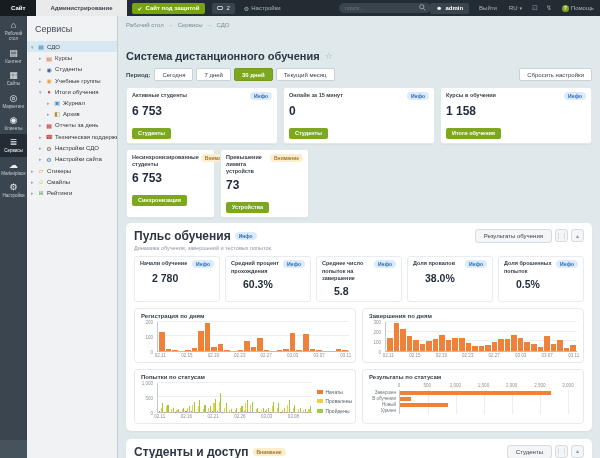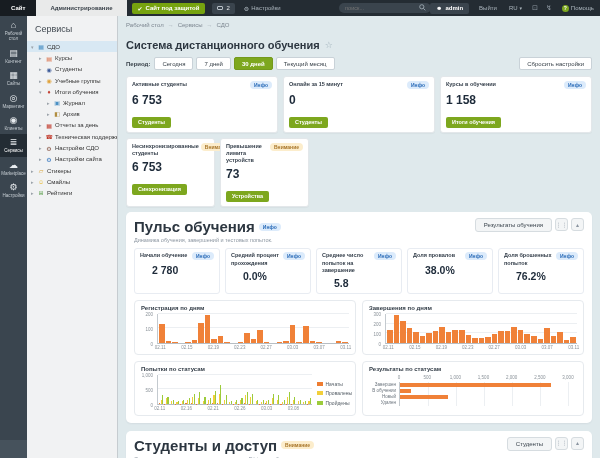--- a/index.html
+++ b/index.html
@@ -34,21 +34,21 @@
   .tree-title { font-size:9px; color:#424a52; padding:8px 8px 7px; }
   .tree-item { display:flex; align-items:center; gap:2.5px; padding:2.2px 2px; font-size:6px; color:#333; cursor:pointer; white-space:nowrap; }
   .tree-item.selected { background:#d8e8f3; }
   .tree-item .arrow { color:#9aa2a9; font-size:5px; width:4px; flex:0 0 4px; }
   .tree-item .tico { font-size:6px; width:7px; flex:0 0 7px; text-align:center; }
 
   .main { flex:1; padding:6px 8px 0; overflow:hidden; }
 
   .breadcrumb { font-size:6px; color:#7c8690; display:flex; gap:4px; align-items:center; }
   .crumb-sep { color:#a3acb4; }
-  .page-title { font-size:11px; font-weight:bold; color:#2c3640; margin:11px 0 6px; display:flex; align-items:center; gap:5px; }
+  .page-title { font-size:11px; font-weight:bold; color:#2c3640; margin:22px 0 6px; display:flex; align-items:center; gap:5px; }
   .star { color:#9fb0ba; font-size:9px; font-weight:normal; cursor:pointer; }
 
   .period-row { display:flex; align-items:center; gap:4px; font-size:6px; margin-bottom:6px; }
   .period-label { font-weight:bold; color:#39424a; }
   .pbtn { background:#fff; border:1px solid #c9d2d8; border-radius:2px; padding:2.5px 7px; font-size:6px; color:#39424a; font-family:inherit; cursor:pointer; }
   .pbtn.active { background:#7da71e; border-color:#74991c; color:#fff; font-weight:bold; }
   .reset { margin-left:auto; }
 
   .cards-row { display:flex; gap:5px; margin-bottom:5px; }
   .card { background:#fff; border:1px solid #e3e7ea; border-radius:3px; padding:4px 5px; flex:1; min-width:0; box-shadow:0 1px 1px rgba(30,40,60,.04); }
@@ -59,21 +59,21 @@
   .badge { font-size:5px; border-radius:5px; padding:1px 4px; white-space:nowrap; font-weight:bold; flex:0 0 auto; }
   .b-info { background:#dcebfb; color:#2b6cb8; }
   .b-warn { background:#fcedcc; color:#a8762a; }
   .b-ok   { background:#ddf3de; color:#35893b; }
   .card-value { font-size:12px; font-weight:bold; color:#1e2b3a; margin:3px 0 3px; }
   .card-btn { background:#7da71e; color:#fff; border:none; border-radius:2px; font-size:5.5px; font-weight:bold; padding:2.5px 6px; font-family:inherit; cursor:pointer; white-space:nowrap; }
 
   .section { background:#fff; border-radius:5px; padding:6px 8px 7px; margin-bottom:8px; box-shadow:0 1px 2px rgba(30,40,60,.06); }
   .sec-head { display:flex; align-items:flex-start; margin-bottom:5px; }
   .sec-title-row { display:flex; align-items:center; gap:4px; }
-  .sec-title { font-size:15px; font-weight:bold; color:#2c3640; }
+  .sec-title { font-size:12px; font-weight:bold; color:#2c3640; }
   .sec-sub { font-size:5.5px; color:#8d97a2; margin-top:2px; }
   .sec-actions { margin-left:auto; display:flex; gap:3px; align-items:flex-start; }
   .sec-btn { background:#f3f5f6; border:1px solid #d6dce0; border-radius:3px; font-size:6px; padding:3px 8px; color:#39434c; font-family:inherit; cursor:pointer; }
   .sq-btn { width:13px; height:13px; background:#f3f5f6; border:1px solid #d6dce0; border-radius:3px; color:#8a94a0; font-size:6px; display:flex; align-items:center; justify-content:center; font-family:inherit; cursor:pointer; line-height:1; }
   .section .cards-row .card { border-color:#e8ecf2; box-shadow:none; padding:3px 5px; }
   .section .cards-row .card-value { font-size:10.5px; margin:3px 12px 1px; }
 
   .charts-row { display:flex; gap:6px; margin-top:6px; }
   .chart-box { flex:1; min-width:0; border:1px solid #e6eaee; border-radius:4px; padding:4px 6px 3px; }
   .chart-title { font-size:6px; font-weight:bold; color:#333d47; margin-bottom:3px; }
@@ -328,42 +328,42 @@
               <span class="card-label">Начали обучение</span>
               <span class="badge b-info">Инфо</span>
             </div>
             <div class="card-value">2 780</div>
           </div>
           <div class="card">
             <div class="card-head">
               <span class="card-label">Средний процент прохождения</span>
               <span class="badge b-info">Инфо</span>
             </div>
-            <div class="card-value">0.0%</div>
+            <div class="card-value">60.3%</div>
           </div>
           <div class="card">
             <div class="card-head">
               <span class="card-label">Среднее число попыток на завершение</span>
               <span class="badge b-info">Инфо</span>
             </div>
             <div class="card-value">5.8</div>
           </div>
           <div class="card">
             <div class="card-head">
               <span class="card-label">Доля провалов</span>
               <span class="badge b-info">Инфо</span>
             </div>
             <div class="card-value">38.0%</div>
           </div>
           <div class="card">
             <div class="card-head">
               <span class="card-label">Доля брошенных попыток</span>
               <span class="badge b-info">Инфо</span>
             </div>
-            <div class="card-value">76.2%</div>
+            <div class="card-value">0.5%</div>
           </div>
         </div>
       <div class="charts-row">
         <div class="chart-box">
             <div class="chart-title">Регистрация по дням</div>
             <div class="vc">
               <div class="vc-y">
                 <span style="bottom: 0%;">0</span>
                 <span style="bottom: 50%;">100</span>
                 <span style="bottom: 100%;">200</span>

